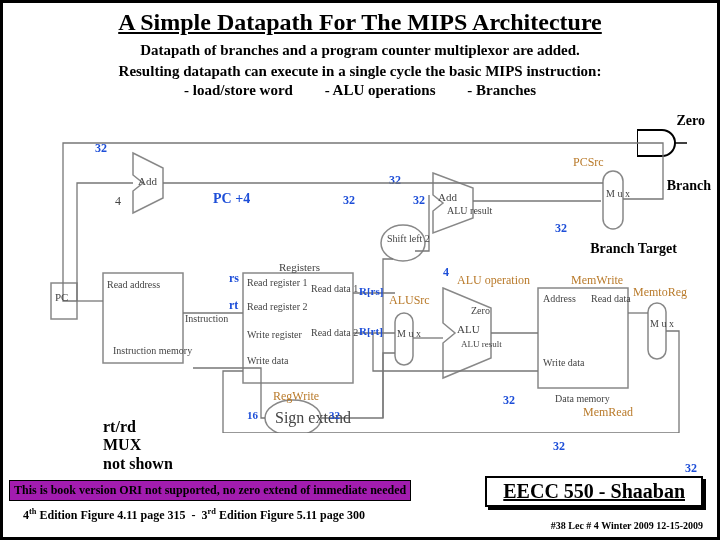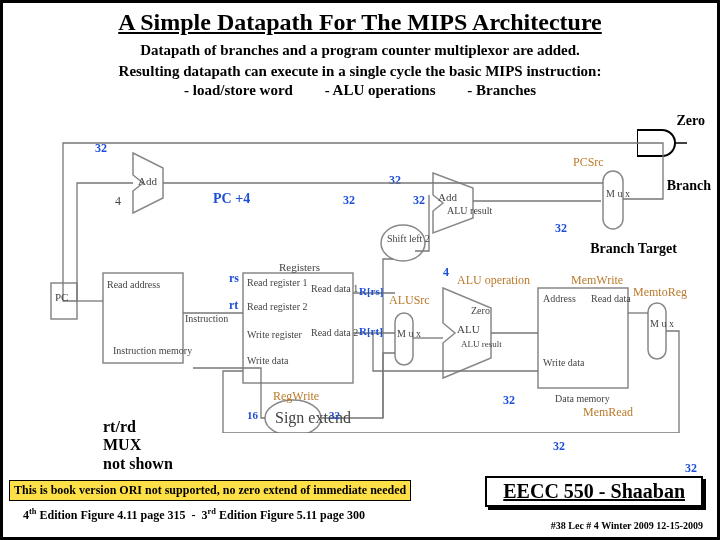--- a/index.html
+++ b/index.html
@@ -7,21 +7,21 @@
   .page { width: 720px; height: 540px; border: 3px solid #000; position: relative; overflow: hidden; }
   .title { text-align: center; font-size: 24px; font-weight: bold; text-decoration: underline; margin-top: 6px; }
   .subtitle { text-align: center; font-size: 15px; font-weight: bold; margin-top: 6px; }
   .desc { text-align: center; font-size: 15px; font-weight: bold; margin-top: 4px; }
   .bullets { text-align: center; font-size: 15px; font-weight: bold; margin-top: 2px; }
   .bullets span { margin: 0 14px; }
   .diagram { position: absolute; left: 40px; top: 130px; width: 640px; height: 300px; }
   .lbl { position: absolute; font-weight: bold; font-size: 12px; color: #1d4ed8; white-space: nowrap; }
   .lblp { position: absolute; font-size: 12px; color: #b97a2a; white-space: nowrap; }
   .lbls { position: absolute; font-size: 11px; color: #444; white-space: nowrap; }
-  .footer-note { position: absolute; left: 6px; bottom: 36px; font-size: 12px; font-weight: bold; border: 1px solid #000; padding: 2px 4px; background: #fde047; }
+  .footer-note { position: absolute; left: 6px; bottom: 36px; font-size: 12px; font-weight: bold; border: 1px solid #000; padding: 2px 4px; background: #a21caf; }
   .edition { position: absolute; left: 20px; bottom: 14px; font-size: 12px; font-weight: bold; margin-top: 28px; }
   .course { position: absolute; right: 14px; bottom: 30px; font-size: 20px; font-weight: bold; text-decoration: underline; border: 2px solid #000; padding: 2px 16px; box-shadow: 3px 3px 0 #000; background: #fff; }
   .slideinfo { position: absolute; right: 14px; bottom: 6px; font-size: 10px; font-weight: bold; }
   .sup { font-size: 0.7em; vertical-align: super; }
   .andgate { position: absolute; right: 30px; top: 125px; width: 50px; height: 30px; }
   svg { display: block; }
   .zero { position: absolute; right: 12px; top: 110px; font-weight: bold; font-size: 14px; }
   .branch { position: absolute; right: 6px; top: 175px; font-weight: bold; font-size: 14px; }
   .target { position: absolute; right: 40px; top: 238px; font-weight: bold; font-size: 14px; }
   .rtnote { position: absolute; left: 100px; top: 415px; font-weight: bold; font-size: 16px; line-height: 1.15; }

